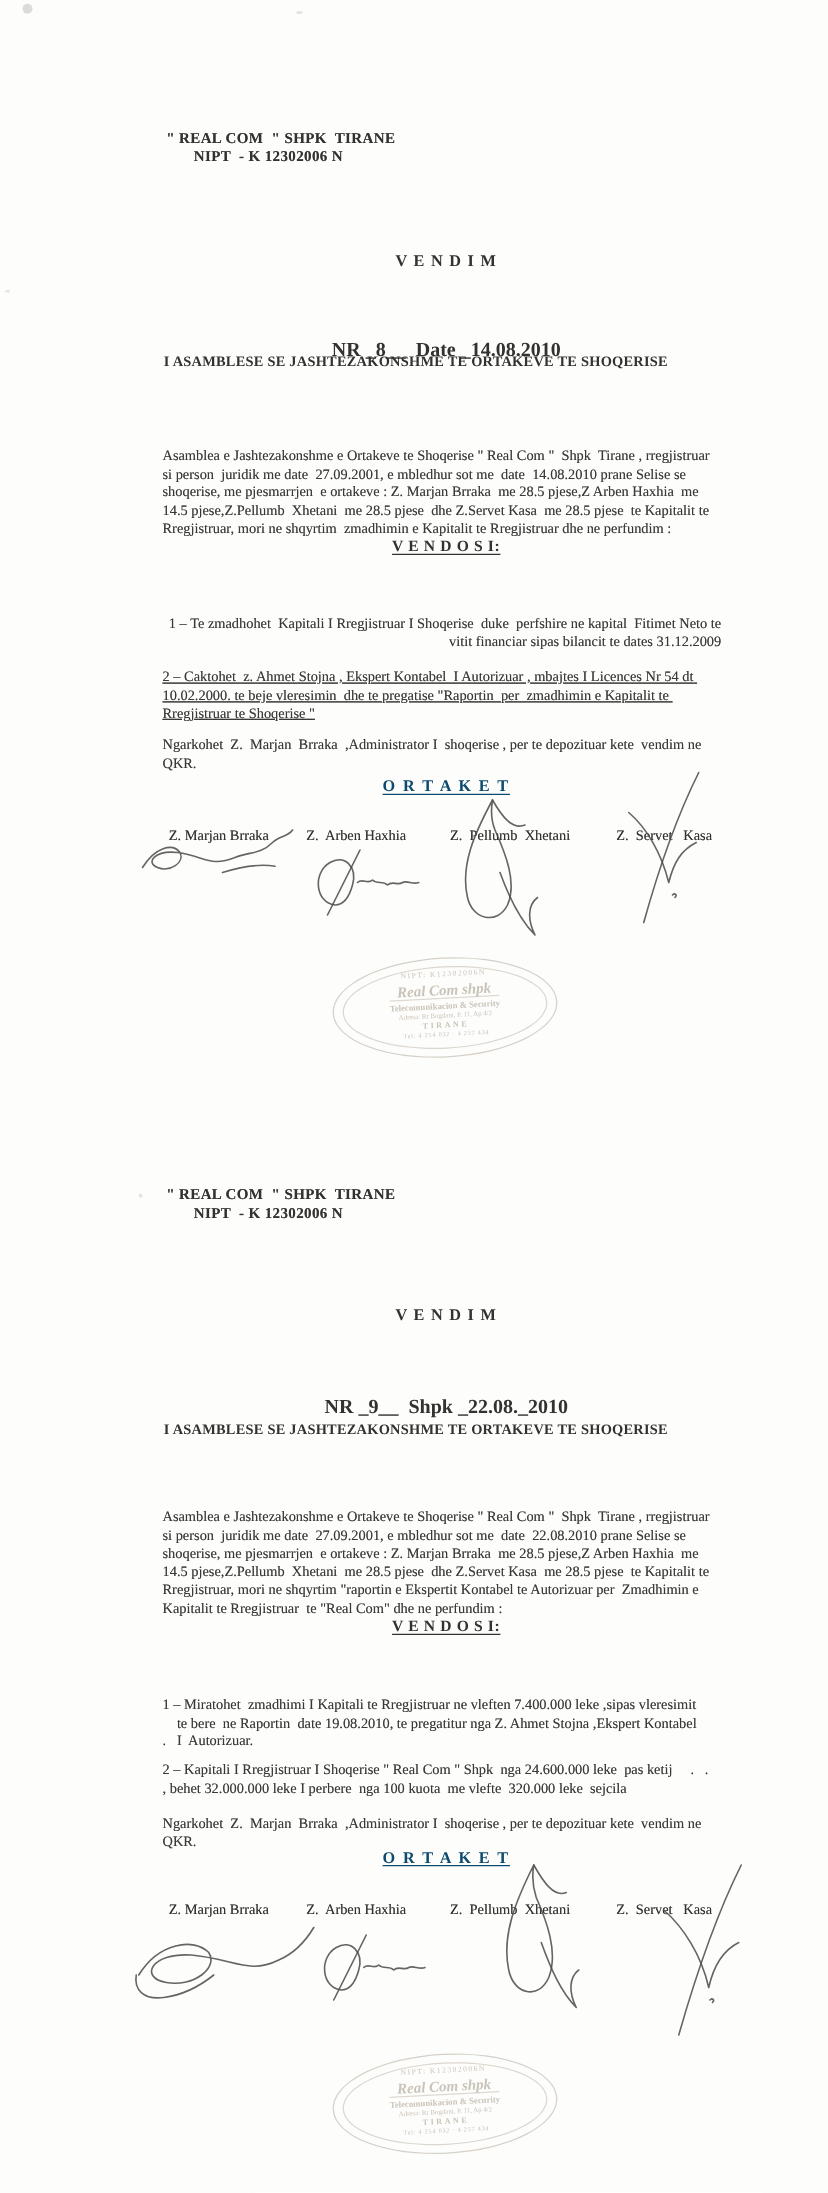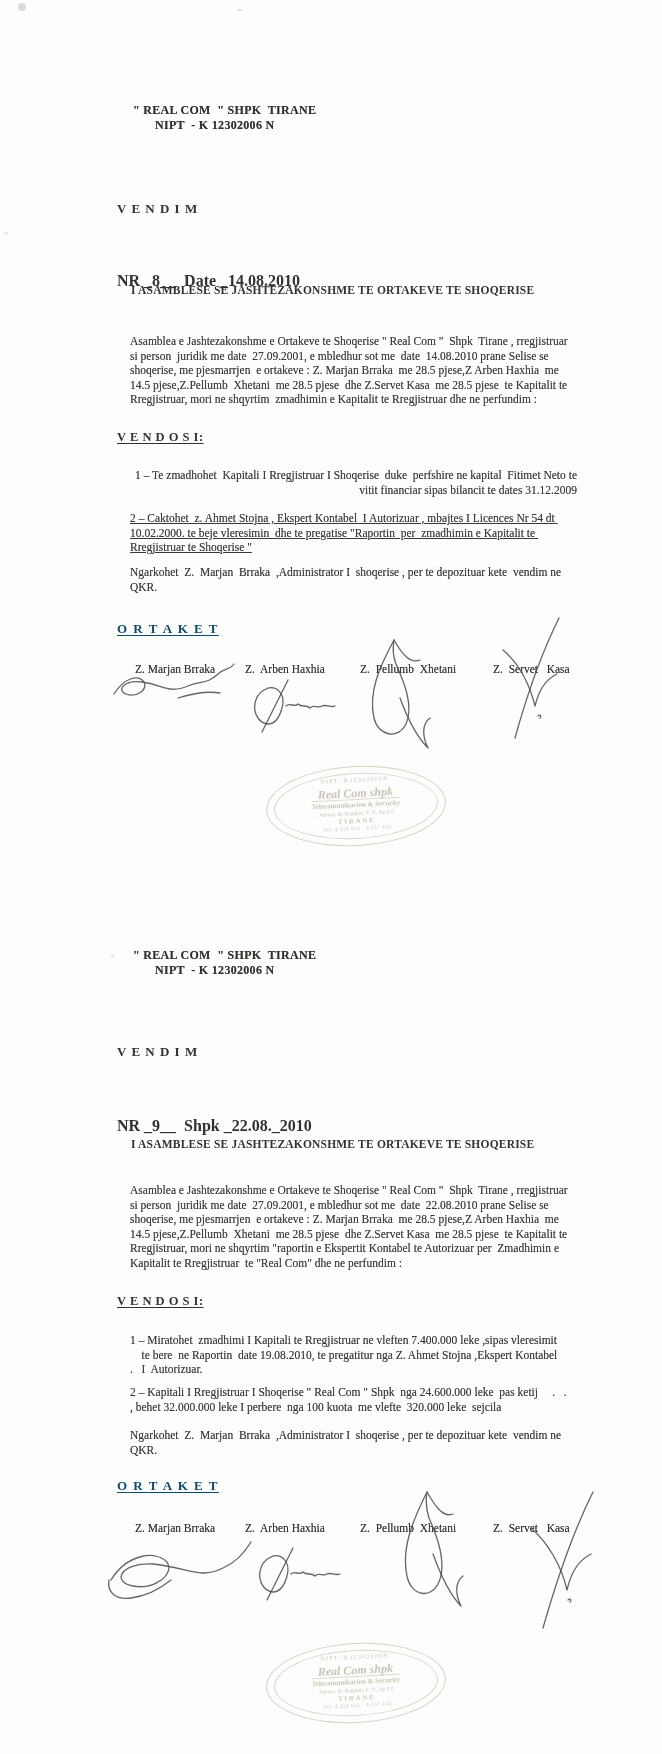--- a/index.html
+++ b/index.html
@@ -1,22 +1,22 @@
 <!DOCTYPE html>
 <html><head>
 <meta charset="utf-8">
 <style>
   html,body{margin:0;padding:0;background:#ffffff;}
   .scan{
     position:relative;width:662px;height:1754px;background:#fdfdfc;
     font-family:"Liberation Serif", serif;color:#2e2d2b;overflow:hidden;
   }
   .blk{position:absolute;white-space:pre-wrap;}
-  .body-text{font-size:11.5px;line-height:14.6px;color:#3a3936;text-shadow:0 0 .4px rgba(60,58,55,.55);}
-  .ctr{text-align:left;}
+  .body-text{font-size:11.5px;line-height:14.6px;color:#3a3936;text-shadow:0 0 .4px rgba(60,58,55,.55);margin-top:24px;}
+  .ctr{text-align:center;}
   .uline{text-decoration:underline;text-underline-offset:2px;}
   .hdr{font-size:12px;font-weight:bold;letter-spacing:.3px;color:#33322f;text-shadow:0 0 .4px rgba(60,58,55,.6);}
   .title{font-size:13px;font-weight:bold;letter-spacing:1px;color:#33322f;}
   .nrline{font-size:16px;font-weight:bold;color:#33322f;margin-top:29px;}
   .subject{font-size:11.5px;font-weight:bold;letter-spacing:.2px;color:#33322f;}
   .decision{font-size:12.5px;font-weight:bold;letter-spacing:.5px;color:#33322f;}
   .ortaket{font-size:13px;font-weight:bold;letter-spacing:1.5px;color:#0c4a6e;}
   .pname{position:absolute;font-size:11.5px;font-weight:normal;white-space:pre;color:#33322f;text-shadow:0 0 .4px rgba(60,58,55,.6);}
   .sig{position:absolute;}
   .sig path{fill:none;stroke:#4a4a4a;stroke-width:1.3;stroke-linecap:round;stroke-linejoin:round;opacity:.85;}

